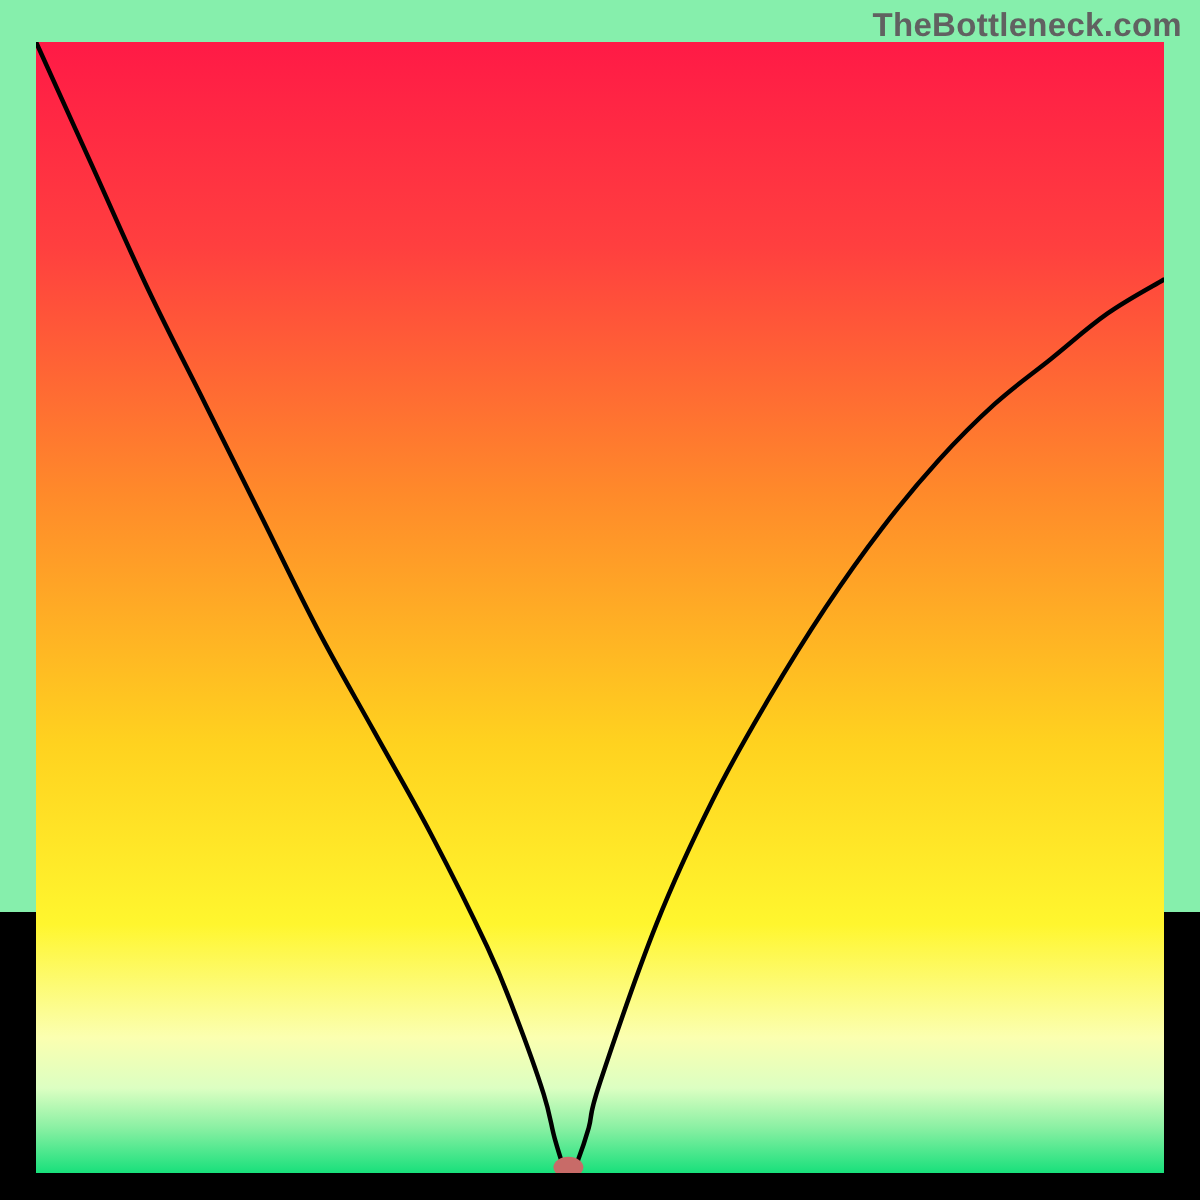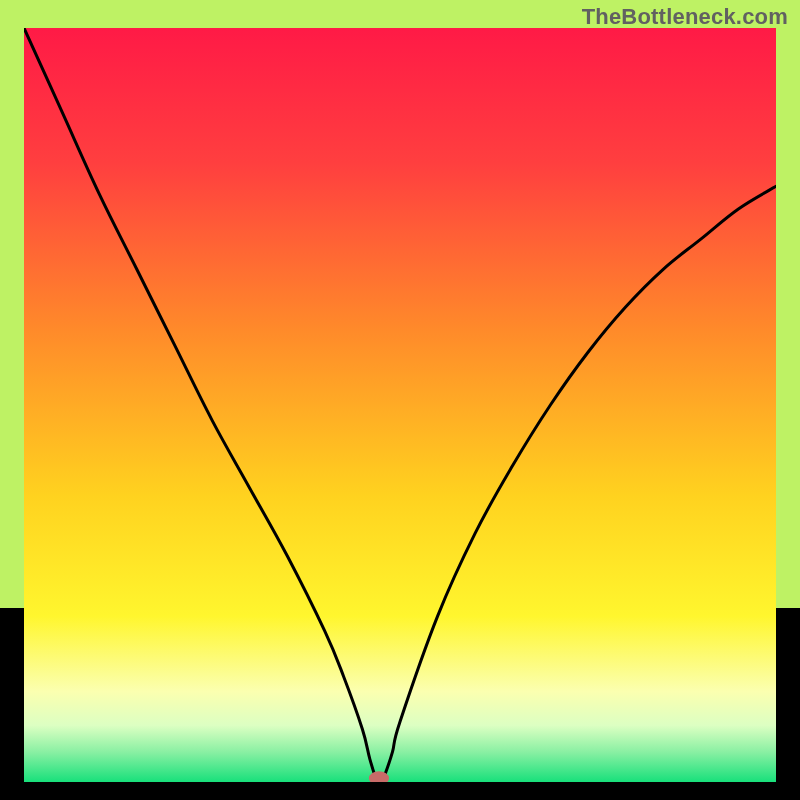--- a/index.html
+++ b/index.html
@@ -8,21 +8,21 @@
     width: 800px;
     height: 800px;
     background: #000;
     overflow: hidden;
     font-family: Arial, Helvetica, sans-serif;
   }
   .frame {
     position: relative;
     width: 800px;
     height: 608px;
-    background: #bef264;
+    background: #86efac;
   }
   .watermark {
     position: absolute;
     top: 4px;
     right: 12px;
     color: #616161;
     font-size: 22px;
     font-weight: 600;
     letter-spacing: 0.2px;
     z-index: 10;

